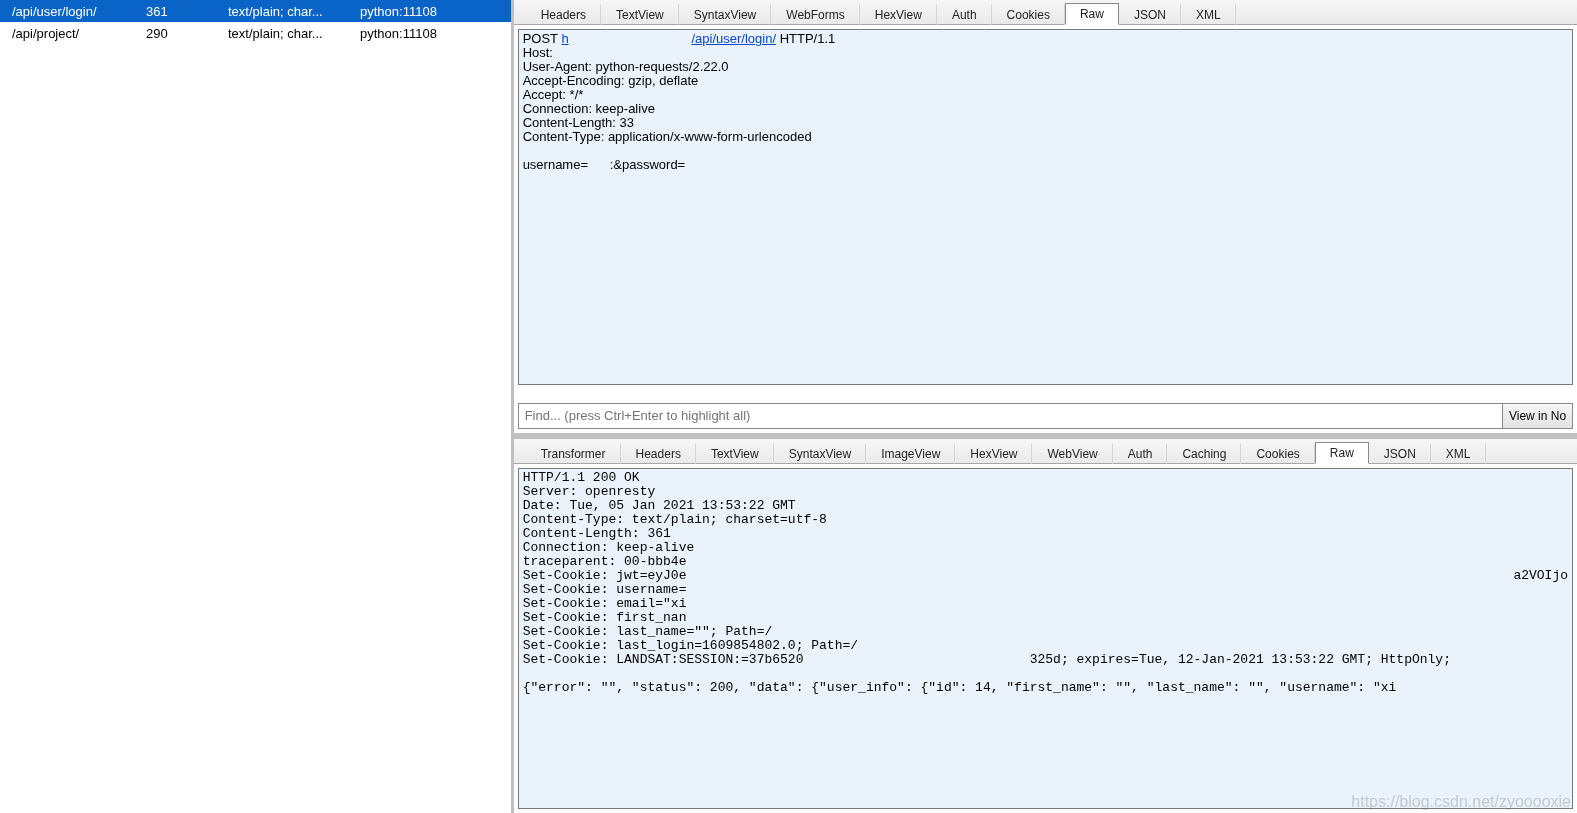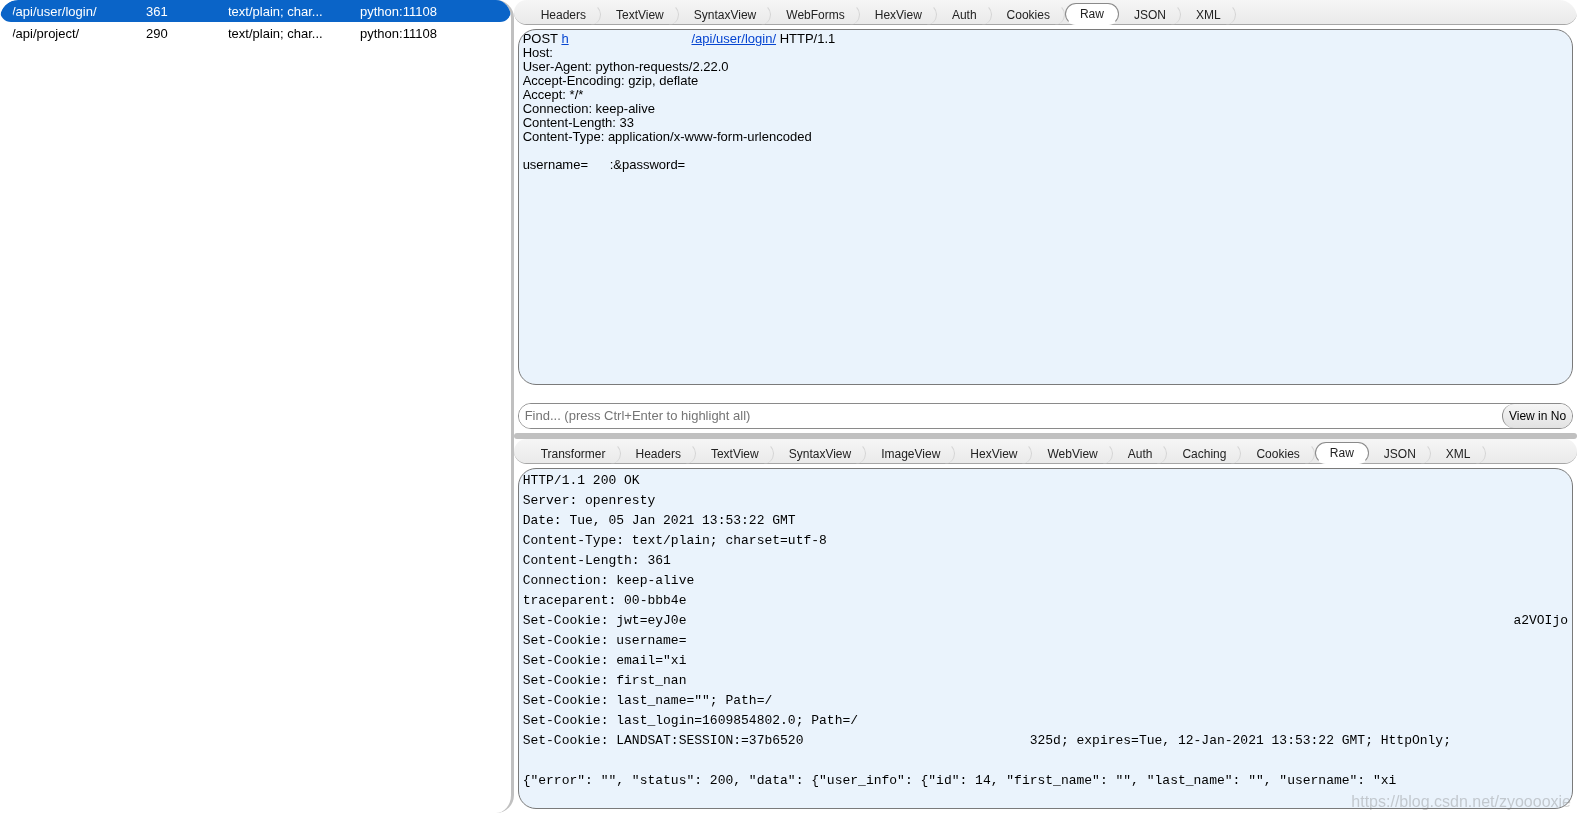--- a/index.html
+++ b/index.html
@@ -1,15 +1,15 @@
 <!DOCTYPE html>
 <html><head>
 <meta charset="utf-8">
 <style>
-  * { margin: 0; padding: 0; box-sizing: border-box; border-radius: 18px; }
+  * { margin: 0; padding: 0; box-sizing: border-box; }
   html, body { width: 1577px; height: 813px; font-family: Tahoma, sans-serif; font-size: 12px; background: #fff; overflow: hidden; }
   .container { display: flex; width: 100%; height: 100%; }
 
   
   .sessions {
     width: 568px; height: 100%;
     border-right: 3px solid #c0c0c0;
     background: #fff;
     overflow: hidden;
   }
@@ -91,21 +91,21 @@
 
   
   .respwrap { flex: 1; display: flex; flex-direction: column; min-height: 0; }
   .resppane {
     flex: 1;
     border: 1px solid #7a7a7a;
     margin: 4px;
     background: #eaf3fc;
     font-family: Consolas, "Courier New", monospace;
     font-size: 13px;
-    line-height: 20px;
+    line-height: 14px;
     white-space: pre;
     padding: 2px 4px;
     overflow: hidden;
     color: #000;
   }
 
   .watermark {
     position: absolute;
     right: 6px; bottom: 2px;
     color: rgba(120,120,120,.35);

